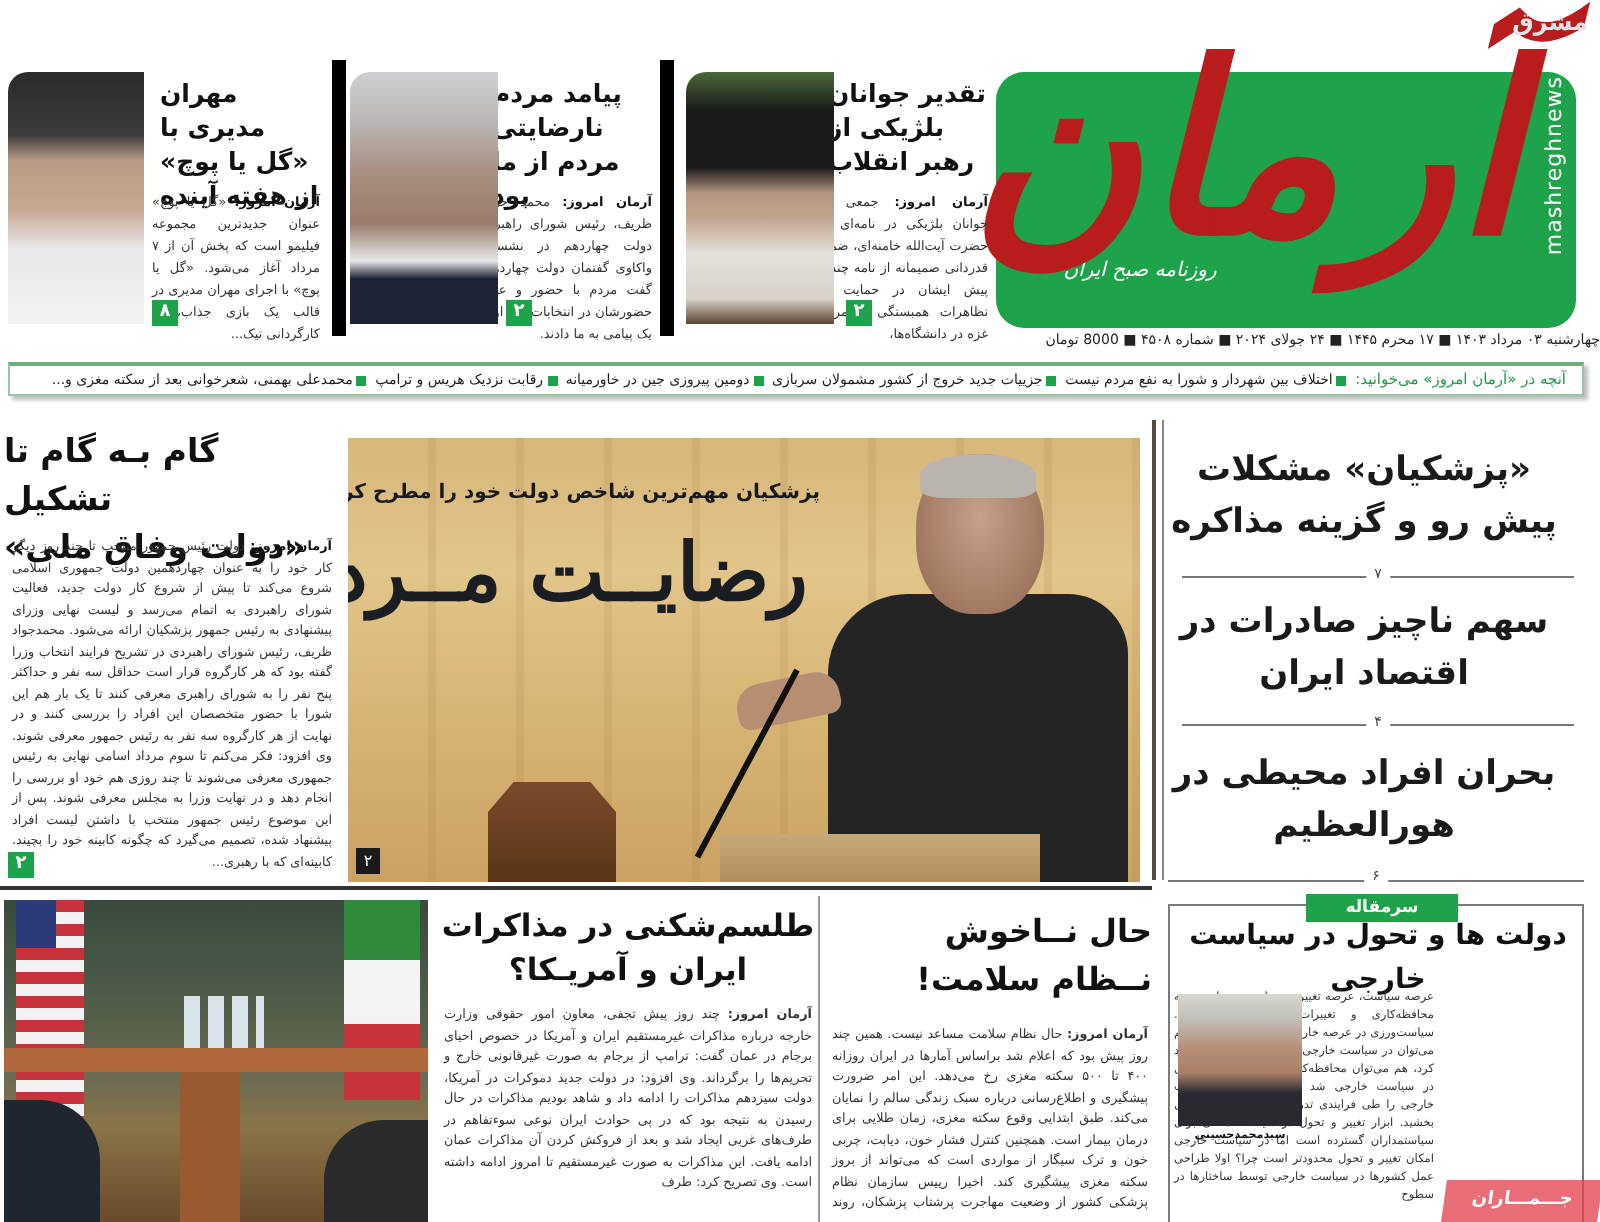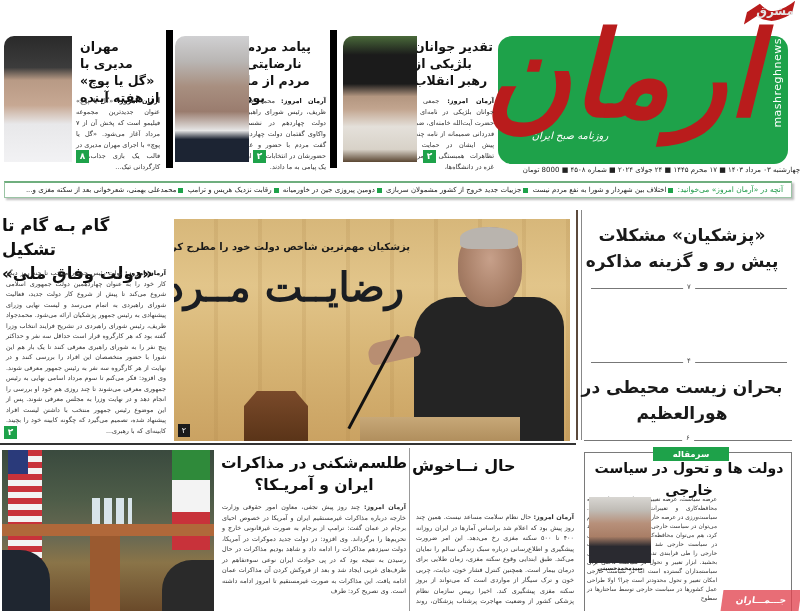--- a/index.html
+++ b/index.html
@@ -80,21 +80,21 @@
     .np-person-r { position: absolute; left: 160px; top: 110px; width: 52px; height: 51px; background: #2a2a2a; border-radius: 30px 0 0 0; }
     .np-bottles { position: absolute; left: 90px; top: 48px; width: 40px; height: 26px; background: repeating-linear-gradient(90deg, #d8e4ea 0, #d8e4ea 8px, transparent 8px, transparent 12px); }
 
     .negtext { left: 220px; top: 450px; width: 188px; height: 161px; }
     .neg-title { position: absolute; top: 2px; left: 0; width: 188px; text-align: center; font-weight: bold; font-size: 15.5px; line-height: 22px; color: #111; direction: rtl; }
     .neg-body { position: absolute; top: 52px; left: 2px; width: 184px; font-size: 6.4px; line-height: 10.5px; text-align: justify; color: #333; direction: rtl; }
 
     .vrule-b { left: 409px; top: 448px; width: 1px; height: 163px; background: #999; }
 
     .healthtext { left: 412px; top: 450px; width: 164px; height: 161px; }
-    .h-title { position: absolute; top: 4px; left: 0; width: 164px; text-align: left; font-weight: bold; font-size: 16px; line-height: 24px; color: #111; direction: rtl; }
+    .h-title { position: absolute; top: 4px; left: 0; width: 164px; text-align: right; font-weight: bold; font-size: 16px; line-height: 24px; color: #111; direction: rtl; }
     .h-body { position: absolute; top: 62px; left: 4px; width: 158px; font-size: 6.4px; line-height: 10.5px; text-align: justify; color: #333; direction: rtl; }
 
     
     .sep6 { left: 584px; top: 440px; width: 208px; height: 1px; background: #777; }
     .sep6 span { position: absolute; left: 50%; top: -6px; transform: translateX(-50%); background: #fff; padding: 0 4px; font-size: 7px; color: #444; }
     .editorial { left: 584px; top: 452px; width: 208px; height: 159px; border: 1px solid #7a7a7a; border-bottom: none; }
     .ed-tag { position: absolute; left: 68px; top: -6px; width: 76px; height: 14px; background: #1ea24a; color: #fff; font-size: 8.5px; font-weight: bold; text-align: center; line-height: 14px; }
     .ed-title { position: absolute; top: 4px; left: 0; width: 208px; text-align: center; font-weight: bold; font-size: 14px; line-height: 22px; color: #111; direction: rtl; }
     .ed-body { position: absolute; top: 42px; right: 74px; width: 130px; font-size: 5.8px; line-height: 9px; text-align: justify; color: #333; direction: rtl; }
     .ed-photo { position: absolute; left: 4px; top: 44px; width: 62px; height: 66px; background: linear-gradient(180deg, #d8d6d2 0%, #c0bcb6 20%, #b7907a 40%, #a97e66 60%, #2a2a30 75%, #2a2a30 100%); }
@@ -146,24 +146,25 @@
   <span class="sq"></span><span>محمدعلی بهمنی، شعرخوانی بعد از سکته مغزی و...</span>
 </div>
 
 <div class="abs col-rule"></div>
 <div class="abs col-rule2"></div>
 <div class="abs rightcol">
   <div class="rc-item" style="top:12px;">«پزشکیان» مشکلات پیش رو و گزینه مذاکره</div>
   <div class="rc-sep" style="top:78px;">
       <span>۷</span>
     </div>
+  <div class="rc-item" style="top:88px;">سهم ناچیز صادرات در اقتصاد ایران</div>
   <div class="rc-sep" style="top:152px;">
       <span>۴</span>
     </div>
-  <div class="rc-item" style="top:164px;">بحران زیست محیطی در هورالعظیم</div>
+  <div class="rc-item" style="top:164px;">بحران افراد محیطی در هورالعظیم</div>
 </div>
 
 <div class="abs mainphoto">
   <div class="mp-stripes"></div>
   <div class="mp-emblem"></div>
   <div class="mp-person">
     <div class="mp-body"></div>
     <div class="mp-head"></div>
     <div class="mp-hair"></div>
     <div class="mp-hand"></div>
@@ -200,20 +201,21 @@
 <div class="abs negtext">
   <div class="neg-title">طلسم‌شکنی در مذاکرات ایران و آمریـکا؟</div>
   <div class="neg-body"><b>آرمان امروز:</b> <span>چند روز پیش تجفی، معاون امور حقوقی وزارت خارجه درباره مذاکرات غیرمستقیم ایران و آمریکا در خصوص احیای برجام در عمان گفت: ترامپ از برجام به صورت غیرقانونی خارج و تحریم‌ها را برگرداند. وی افزود: در دولت جدید دموکرات در آمریکا، دولت سیزدهم مذاکرات را ادامه داد و شاهد بودیم مذاکرات در حال رسیدن به نتیجه بود که در پی حوادث ایران نوعی سوءتفاهم در طرف‌های غربی ایجاد شد و بعد از فروکش کردن آن مذاکرات عمان ادامه یافت. این مذاکرات به صورت غیرمستقیم تا امروز ادامه داشته است. وی تصریح کرد: طرف</span></div>
 </div>
 
 <div class="abs vrule-b"></div>
 
 <div class="abs healthtext">
   <div class="h-title">
     <div>حال نــاخوش</div>
+    <div>نــظام سلامت!</div>
   </div>
   <div class="h-body"><b>آرمان امروز:</b> <span>حال نظام سلامت مساعد نیست. همین چند روز پیش بود که اعلام شد براساس آمارها در ایران روزانه ۴۰۰ تا ۵۰۰ سکته مغزی رخ می‌دهد. این امر ضرورت پیشگیری و اطلاع‌رسانی درباره سبک زندگی سالم را نمایان می‌کند. طبق ابتدایی وقوع سکته مغزی، زمان طلایی برای درمان بیمار است. همچنین کنترل فشار خون، دیابت، چربی خون و ترک سیگار از مواردی است که می‌تواند از بروز سکته مغزی پیشگیری کند. اخیرا رییس سازمان نظام پزشکی کشور از وضعیت مهاجرت پرشتاب پزشکان، روند رو</span></div>
 </div>
 
 <div class="abs sep6">
     <span>۶</span>
   </div>
 
 <div class="abs editorial">
   <div class="ed-tag">سرمقاله</div>

